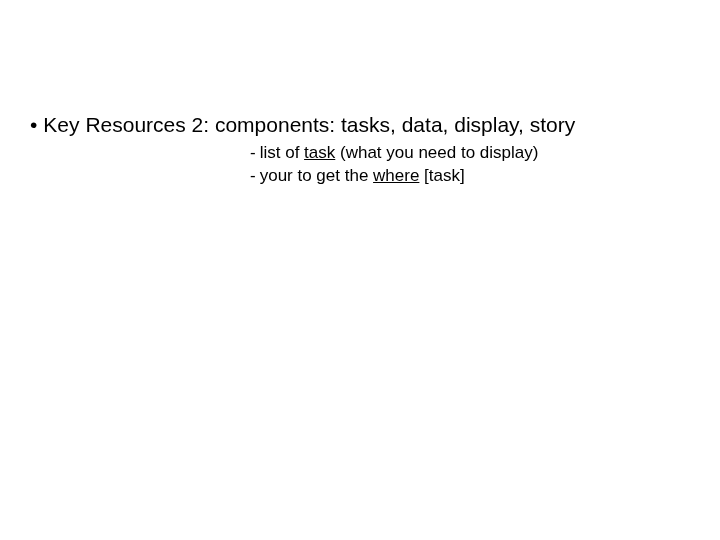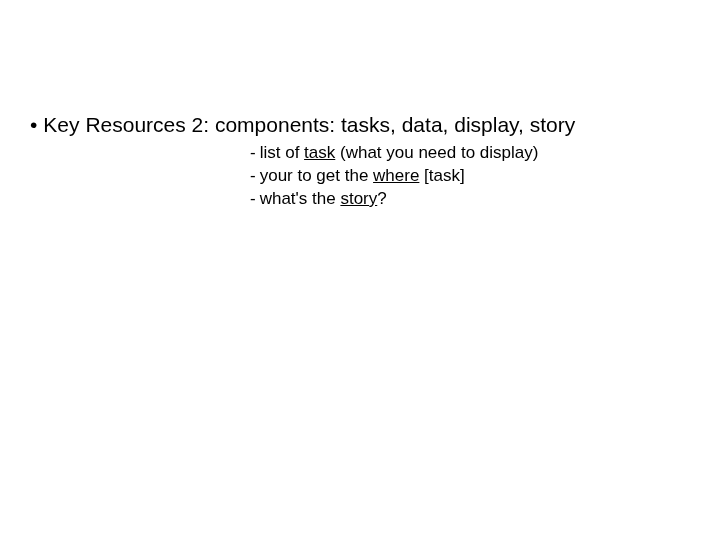--- a/index.html
+++ b/index.html
@@ -54,18 +54,15 @@
     <span class="dot">•</span><span>Key Resources 2: components: tasks, data, display, story</span>
   </div>
 
   <div class="sublist">
     <div class="subitem">
       <span class="dash">-</span><span>list of </span><span class="u">task</span><span> (what you need to display)</span>
     </div>
     <div class="subitem">
       <span class="dash">-</span><span>your to get the </span><span class="u">where</span><span> [task]</span>
     </div>
-    <div class="subitem">
-      <span class="dash">-</span><span>what's the </span><span class="u">story</span><span>?</span>
-    </div>
   </div>
 
 </div>
 
 </body></html>

